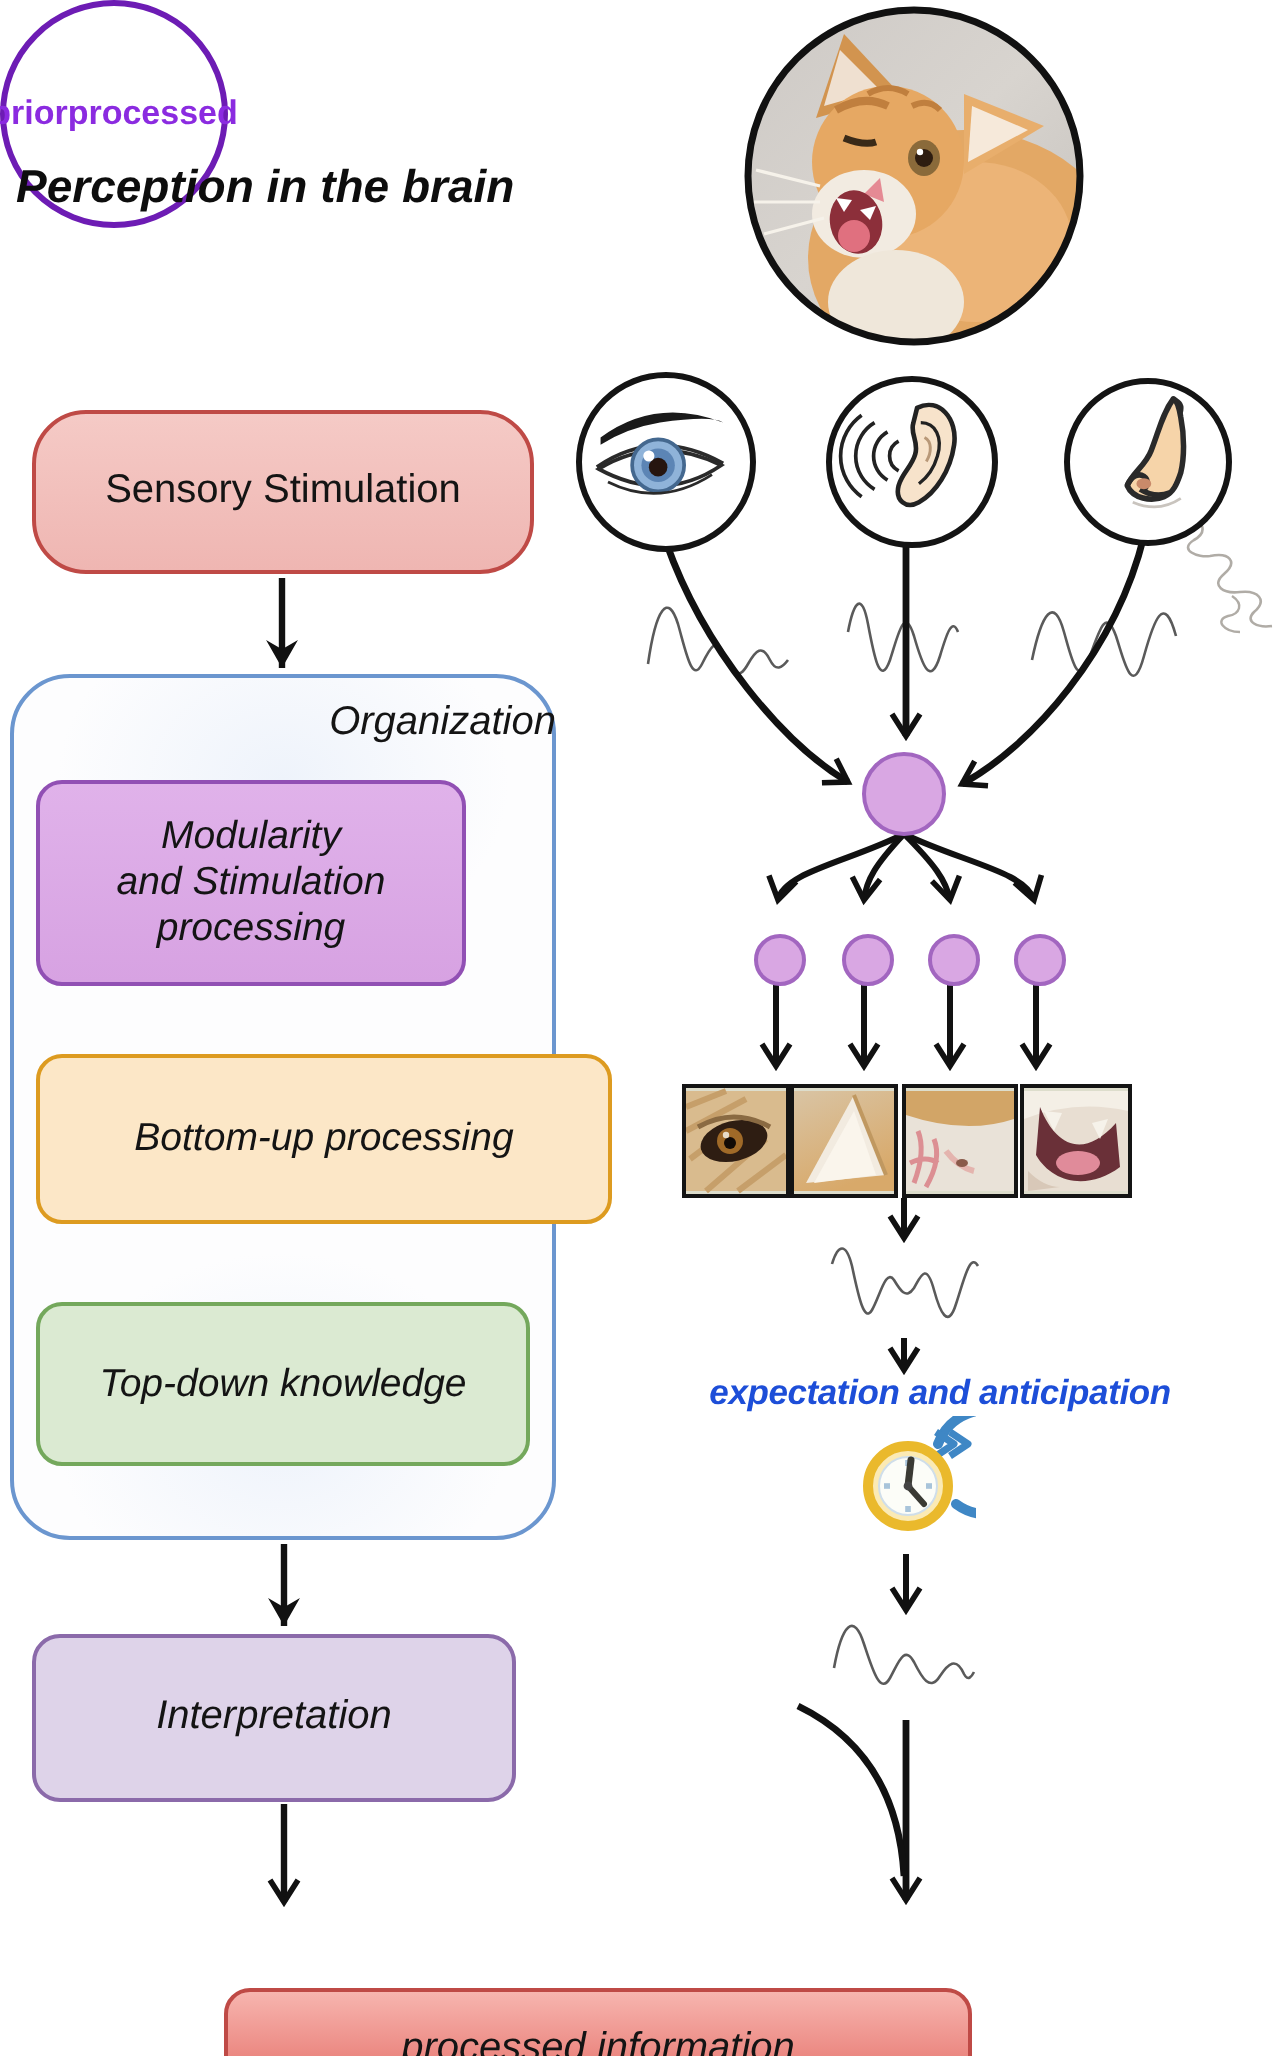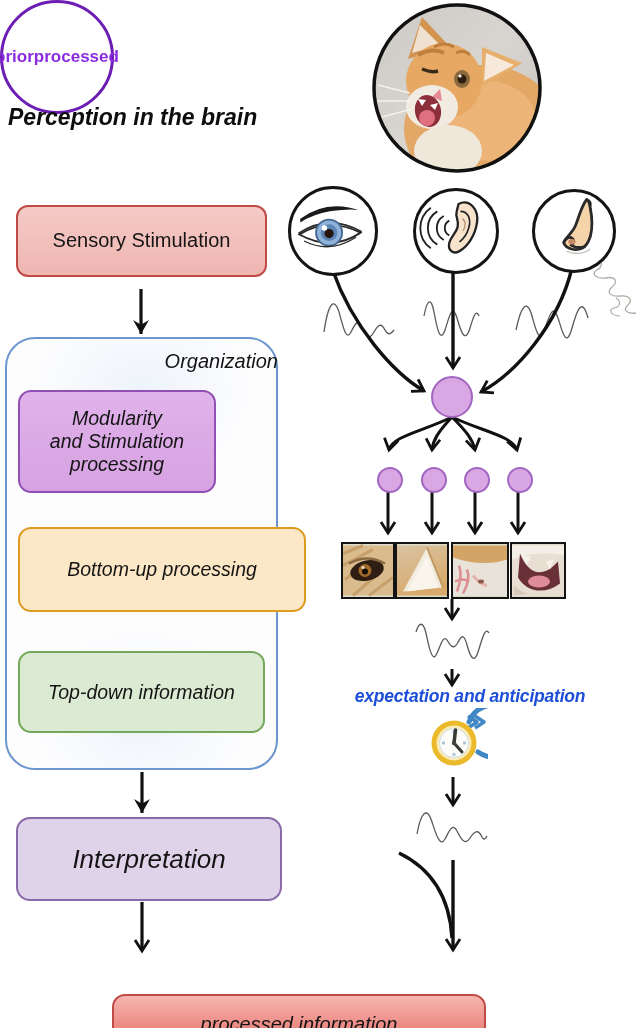--- a/index.html
+++ b/index.html
@@ -5,37 +5,37 @@
   html,body{margin:0;padding:0;background:#fff;}
   #stage{
     position:relative;width:640px;height:1028px;background:#ffffff;overflow:hidden;
     font-family:"Liberation Sans","DejaVu Sans",sans-serif;color:#141414;
   }
   .abs{position:absolute;box-sizing:border-box;}
   .box{
     position:absolute;box-sizing:border-box;display:flex;flex-direction:column;
     align-items:center;justify-content:center;text-align:center;line-height:1.18;
   }
-  #title{left:8px;top:80px;width:300px;font-size:23px;font-weight:bold;font-style:italic;color:#0d0d0d;margin-top:24px;}
-  #sensory-box{left:16px;top:205px;width:251px;height:72px;border:2.5px solid #bf4a46;border-radius:12px;
+  #title{left:8px;top:80px;width:300px;font-size:23px;font-weight:bold;font-style:italic;color:#0d0d0d;}
+  #sensory-box{left:16px;top:205px;width:251px;height:82px;border:2.5px solid #bf4a46;border-radius:27px;
     background:linear-gradient(180deg,#f5cac6,#efb6b2);font-size:20px;}
   #org-container{left:5px;top:337px;width:273px;height:433px;border:2px solid #6b96cf;border-radius:30px;
     background:
       radial-gradient(ellipse 60% 30% at 50% 12%, #eef3fb 0%, rgba(255,255,255,0) 70%),
       radial-gradient(ellipse 60% 30% at 50% 88%, #eef3fb 0%, rgba(255,255,255,0) 70%),
       #fdfdfe;}
   #org-label{left:5px;top:350px;width:273px;font-size:20px;font-style:italic;text-align:right;}
-  #modularity-box{left:18px;top:390px;width:198px;height:103px;border:2.5px solid #9150b4;border-radius:13px;
+  #modularity-box{left:18px;top:390px;width:215px;height:103px;border:2.5px solid #9150b4;border-radius:13px;
     background:linear-gradient(180deg,#e0b2ea,#d7a2e2);font-size:19.5px;font-style:italic;}
   #bottomup-box{left:18px;top:527px;width:288px;height:85px;border:2.5px solid #dd9b20;border-radius:13px;
     background:#fce7c7;font-size:19.5px;font-style:italic;}
   #topdown-box{left:18px;top:651px;width:247px;height:82px;border:2.5px solid #74a85c;border-radius:13px;
     background:#dbead2;font-size:19.5px;font-style:italic;}
-  #interpretation-box{left:16px;top:817px;width:266px;height:84px;border:2.5px solid #8b6aaa;border-radius:14px;
-    background:#ded3e9;font-size:26px;font-style:italic;}
+  #interpretation-box{left:16px;top:817px;width:242px;height:84px;border:2.5px solid #8b6aaa;border-radius:14px;
+    background:#ded3e9;font-size:20px;font-style:italic;}
   #processed-box{left:112px;top:962px;width:374px;height:61px;border:2.5px solid #bf4a46;border-radius:13px;
     background:linear-gradient(180deg,#f7b5af,#e2655e);font-size:20px;font-style:italic;margin-top:32px;}
   .sense-circle{position:absolute;border:3px solid #141414;border-radius:50%;background:#fff;overflow:visible;}
   #eye-circle{left:288px;top:186px;width:84px;height:84px;}
   #ear-circle{left:413px;top:188px;width:80px;height:80px;}
   #nose-circle{left:532px;top:189px;width:78px;height:78px;}
   #cat-photo{left:370px;top:1px;width:174px;height:174px;}
   #integration-node{left:431px;top:376px;width:42px;height:42px;border:2.5px solid #a266c0;border-radius:50%;background:#d9a7e3;}
   .feature-node{position:absolute;width:22px;height:22px;border:2px solid #a266c0;border-radius:50%;background:#d9a7e3;top:467px;}
   .crop{position:absolute;top:542px;height:53px;border:2.5px solid #141414;background:#ddc;}
@@ -111,21 +111,21 @@
 
   <div id="modularity-box" class="box z3">
     <span>Modularity</span>
     <span>and Stimulation</span>
     <span>processing</span>
   </div>
   <div id="bottomup-box" class="box z3">
     <span>Bottom-up processing</span>
   </div>
   <div id="topdown-box" class="box z3">
-    <span>Top-down information</span>
+    <span>Top-down knowledge</span>
   </div>
 
   <div id="interpretation-box" class="box z3">
     <span>Interpretation</span>
   </div>
 
   <div id="processed-box" class="box z3">
     <span>processed information</span>
   </div>
 

